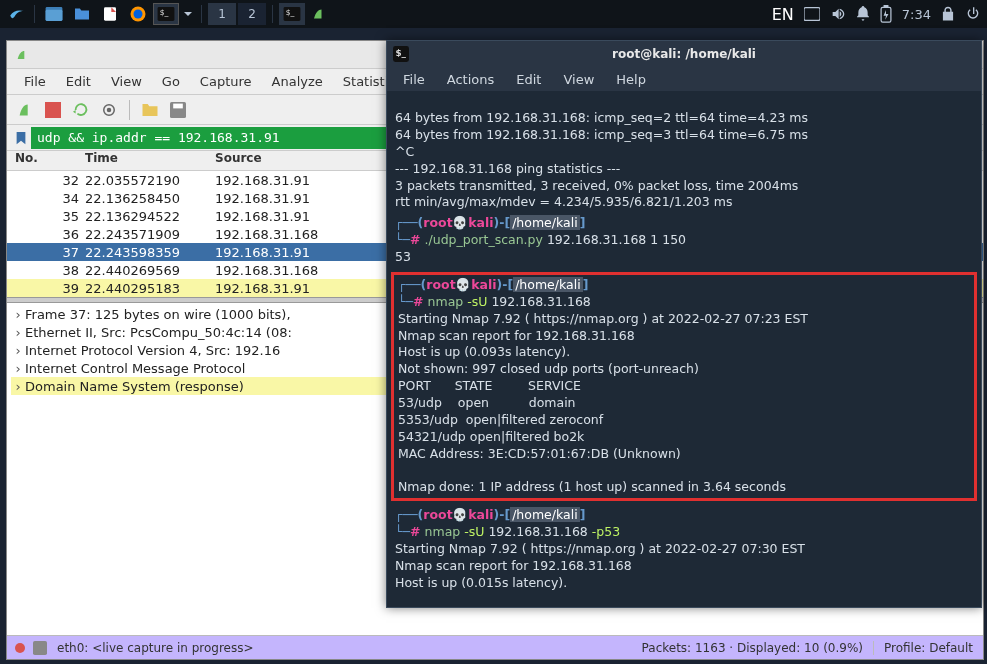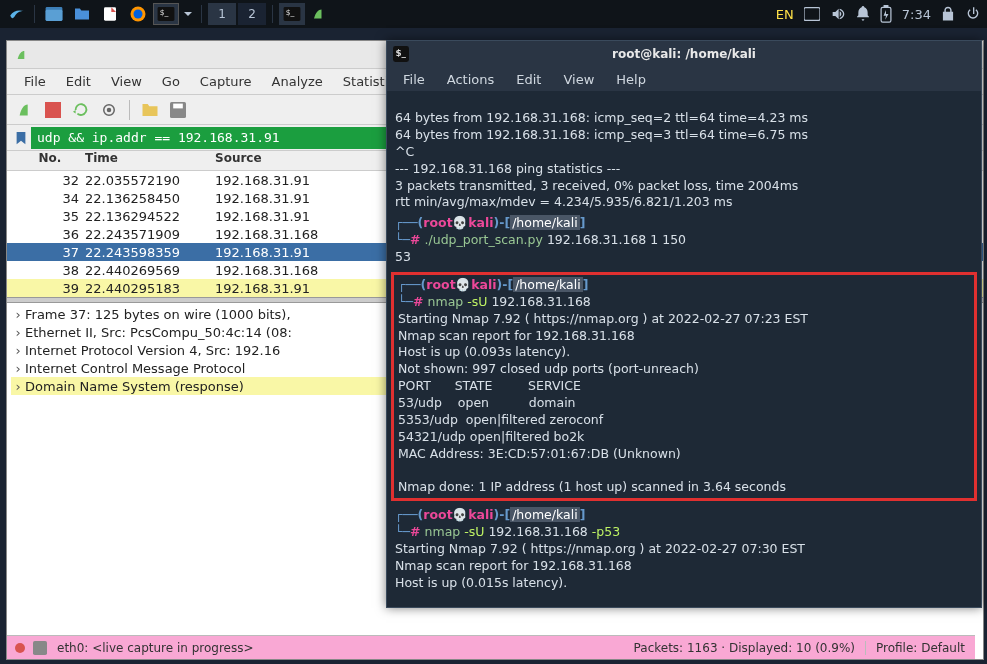--- a/index.html
+++ b/index.html
@@ -6,50 +6,50 @@
 body { width:987px; height:664px; background:#1a2332; overflow:hidden; position:relative; }
 
 
 .taskbar { height:28px; background:#0f1419; display:flex; align-items:center; color:#b8c5d6; padding:0 6px; font-size:12px; }
 .tb-left { display:flex; align-items:center; gap:2px; }
 .tb-icon { width:22px; height:22px; display:flex; align-items:center; justify-content:center; border-radius:3px; }
 .tb-app { width:26px; height:22px; display:flex; align-items:center; justify-content:center; }
 .tb-ws { width:28px; height:22px; background:#1a2332; display:flex; align-items:center; justify-content:center; color:#b8c5d6; }
 .tb-ws.active { background:#2a3544; }
 .tb-right { margin-left:auto; display:flex; align-items:center; gap:10px; }
-.lang { color:#fde047; font-size:13px; }
+.lang { color:#ffffff; font-size:16px; }
 
 
 .wireshark { position:absolute; top:40px; left:6px; width:978px; height:620px; background:#fff; border:1px solid #888; }
 .ws-titlebar { height:28px; background:#e8e8e8; display:flex; align-items:center; padding-left:8px; gap:8px; border-bottom:1px solid #ccc; }
 .ws-title-logo { width:16px; height:16px; }
 .ws-menubar { height:26px; background:#efefef; display:flex; align-items:center; padding:0 8px; gap:2px; border-bottom:1px solid #ccc; }
 .ws-menu-item { padding:3px 9px; font-size:13px; color:#333; cursor:default; }
 .ws-toolbar { height:30px; background:#efefef; display:flex; align-items:center; padding:0 6px; gap:4px; border-bottom:1px solid #ccc; }
 .ws-tool { width:24px; height:24px; display:flex; align-items:center; justify-content:center; border-radius:2px; }
 .ws-filter-row { height:26px; background:#efefef; display:flex; align-items:center; padding:0 4px; border-bottom:1px solid #ccc; }
 .ws-filter-icon { width:20px; height:20px; display:flex; align-items:center; justify-content:center; }
 .ws-filter-input { flex:1; height:22px; background:#1b9e3f; color:#fff; border:none; padding:0 6px; font-size:13px; font-family:monospace; }
 .ws-headers { height:20px; background:#efefef; display:flex; border-bottom:1px solid #ccc; font-size:12px; font-weight:bold; color:#333; }
-.ws-col-no { width:78px; padding-left:8px;text-align:center; }
+.ws-col-no { width:78px; padding-left:8px; }
 .ws-col-time { width:130px; }
 .ws-col-src { flex:1; }
 .ws-packets { font-family:"DejaVu Sans Mono",monospace; font-size:13px; background:#fff; }
 .ws-row { display:flex; height:18px; align-items:center; color:#222; }
 .ws-row .c-no { width:78px; text-align:right; padding-right:6px; }
 .ws-row .c-time { width:130px; }
 .ws-row .c-src { flex:1; }
 .ws-row.selected { background:#3b6ea5; color:#fff; }
 .ws-row.yellow { background:#f9f7a6; }
 .ws-divider { height:6px; background:#ccc; border-top:1px solid #999; border-bottom:1px solid #999; }
 .ws-details { font-family:"DejaVu Sans Mono",monospace; font-size:13px; background:#fff; padding:2px 4px; }
 .ws-detail-line { display:flex; align-items:center; height:18px; color:#222; }
 .ws-detail-line .arrow { width:14px; text-align:center; color:#555; }
 .ws-detail-line.hl { background:#f9f7a6; }
-.ws-statusbar { position:absolute; bottom:0; left:0; right:8px; height:24px; background:#f9a8d4; border-top:1px solid #bbb; display:flex; align-items:center; font-size:12px; color:#333; }
+.ws-statusbar { position:absolute; bottom:0; left:0; right:0; height:24px; background:#c4b5fd; border-top:1px solid #bbb; display:flex; align-items:center; font-size:12px; color:#333; }
 .ws-status-dot { width:10px; height:10px; background:#d9534f; border-radius:50%; margin:0 8px; }
 .ws-status-mid { margin-left:auto; padding-right:10px;padding-left:36px; }
 .ws-status-right { border-left:1px solid #bbb; padding:0 10px; }
 
 
 .terminal-win { position:absolute; top:40px; left:386px; width:596px; height:568px; background:#1e2936; border:1px solid #3a4a5c; box-shadow:0 0 10px rgba(0,0,0,0.5); display:flex; flex-direction:column; }
 .term-titlebar { height:26px; background:#2a3544; display:flex; align-items:center; justify-content:center; color:#e8e8e8; font-size:12px; font-weight:bold; position:relative; }
 .term-title-icons { position:absolute; left:6px; display:flex; gap:4px; }
 .term-title-icon { width:16px; height:16px; }
 .term-menubar { height:24px; background:#2a3544; display:flex; align-items:center; padding:0 6px; gap:2px; }

